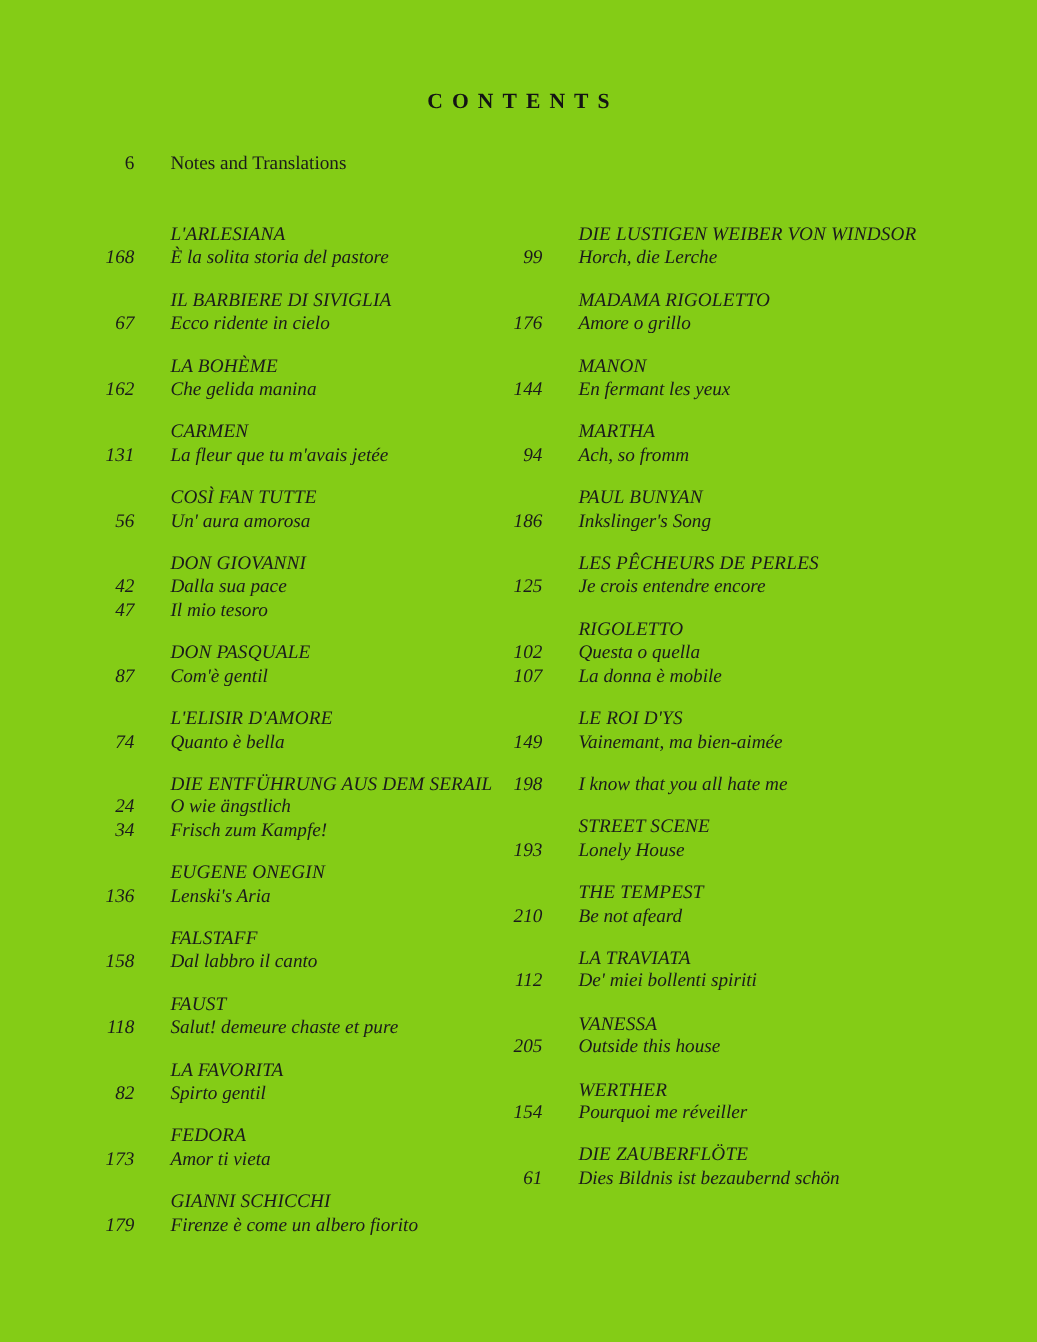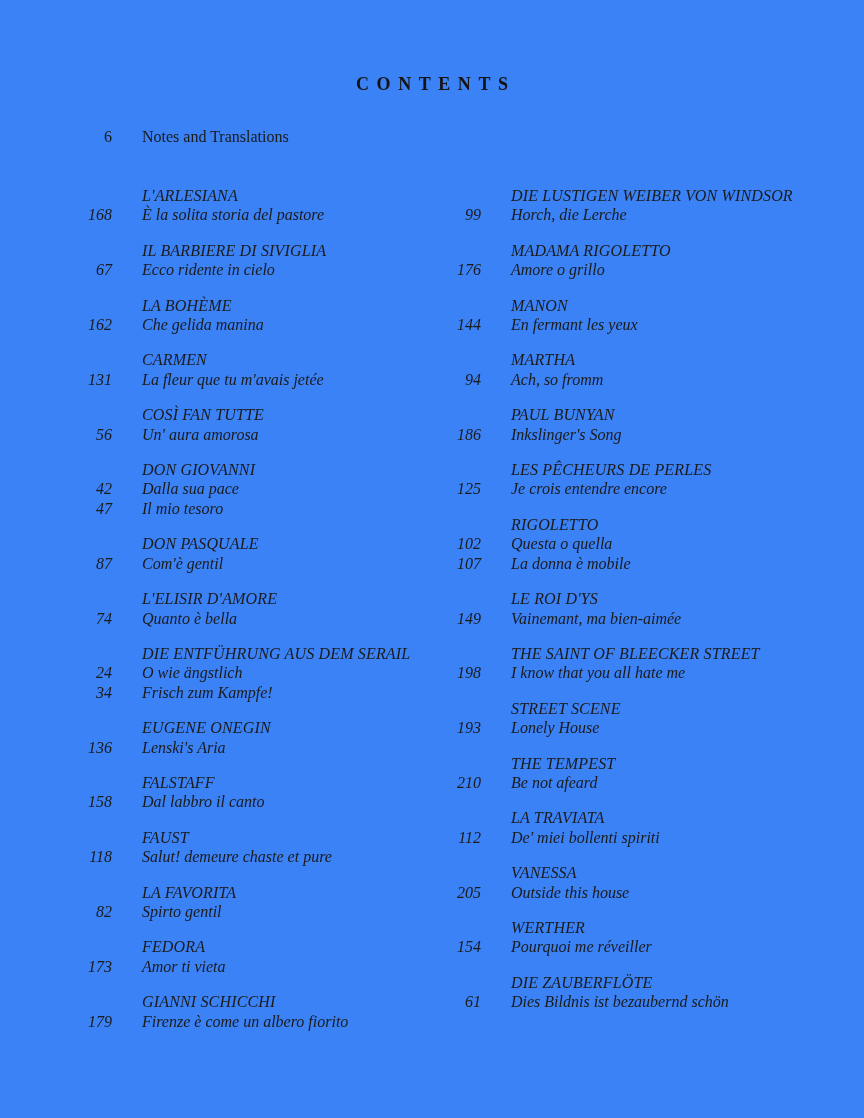--- a/index.html
+++ b/index.html
@@ -4,21 +4,21 @@
 <style>
   html, body {
     margin: 0;
     padding: 0;
     background: #ffffff;
   }
   .page {
     position: relative;
     width: 864px;
     height: 1118px;
-    background: #3b82f6;
+    background: #84cc16;
     overflow: hidden;
     font-family: "Liberation Serif", "DejaVu Serif", serif;
     color: #1b1b1b;
   }
   .page-title {
     position: absolute;
     top: 74px;
     left: 0;
     width: 100%;
     margin: 0;
@@ -42,21 +42,21 @@
     top: 186px;
     left: 0;
     width: 864px;
   }
   .col {
     position: absolute;
     top: 0;
     font-style: italic;
   }
   .col-left  { left: 42px;  width: 400px; }
-  .col-right { left: 411px; width: 440px; }
+  .col-right { left: 382px; width: 440px; }
   .group { margin-bottom: 16px; }
   .row {
     display: flex;
     font-size: 16px;
     line-height: 19.4px;
     white-space: nowrap;
   }
   .num {
     flex: 0 0 70px;
     text-align: right;
@@ -316,24 +316,20 @@
             <span class="num"></span>
             <span class="opera-title">LE ROI D'YS</span>
           </div>
           <div class="row">
             <span class="num">149</span>
             <span class="text">Vainemant, ma bien-aimée</span>
           </div>
         </div>
         <div class="group">
           <div class="row">
-            <span class="num"></span>
-            <span class="opera-title">THE SAINT OF BLEECKER STREET</span>
-          </div>
-          <div class="row">
             <span class="num">198</span>
             <span class="text">I know that you all hate me</span>
           </div>
         </div>
         <div class="group">
           <div class="row">
             <span class="num"></span>
             <span class="opera-title">STREET SCENE</span>
           </div>
           <div class="row">

